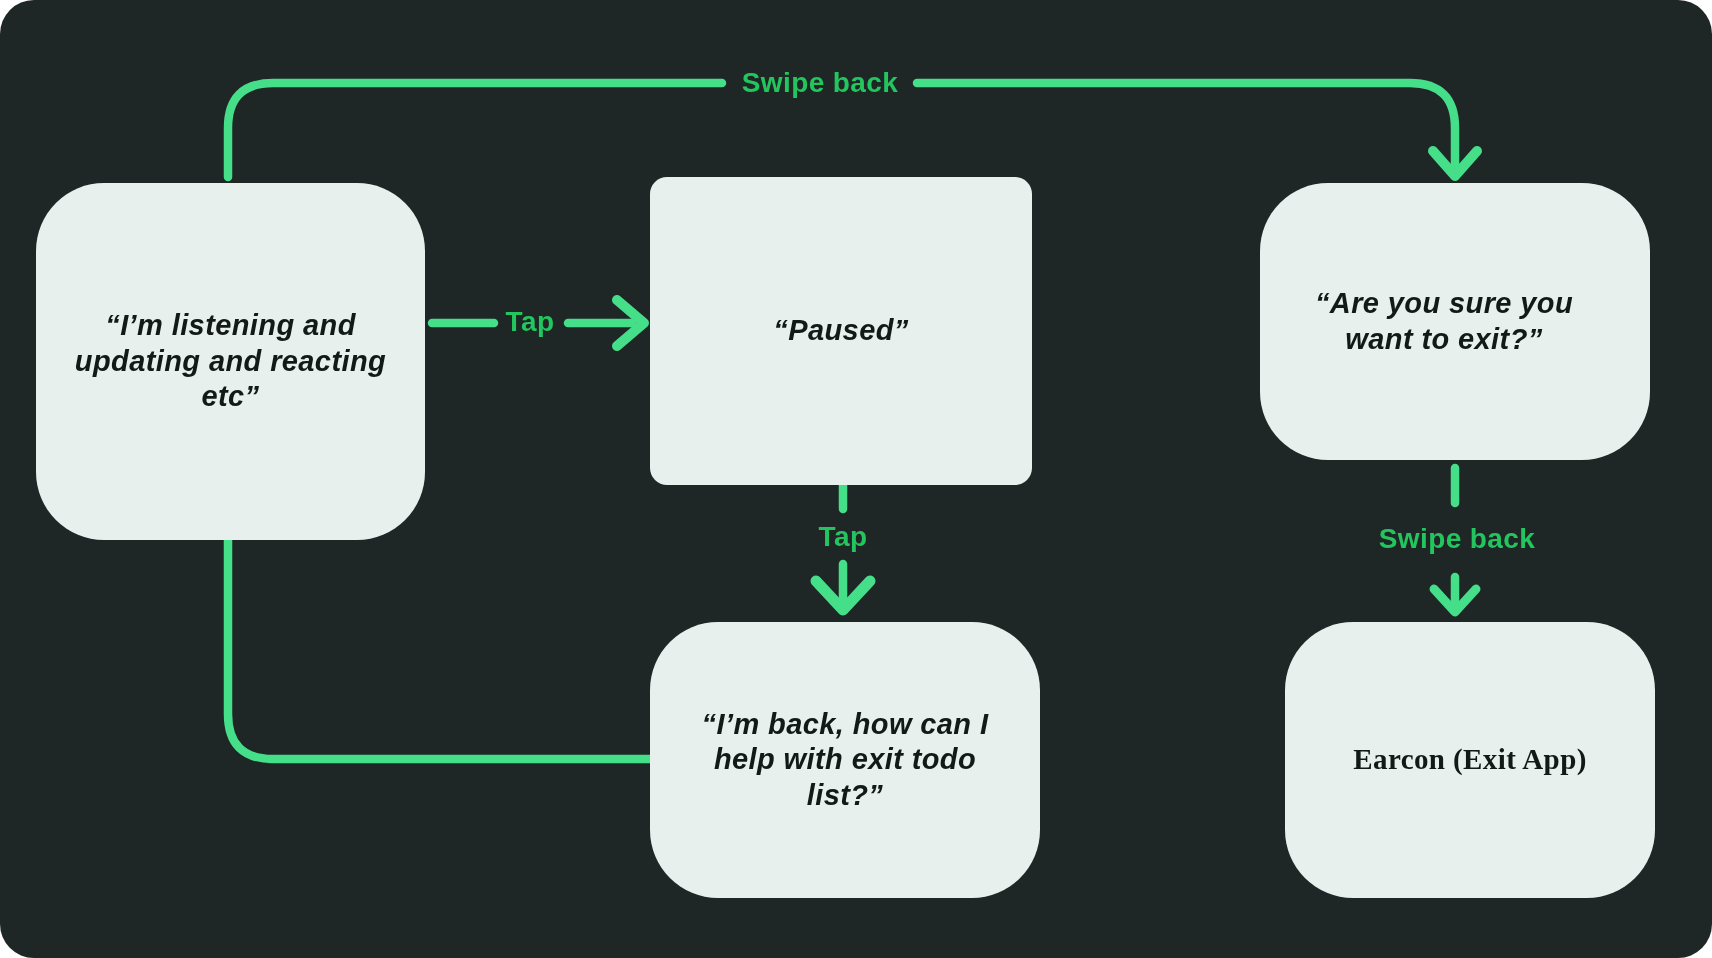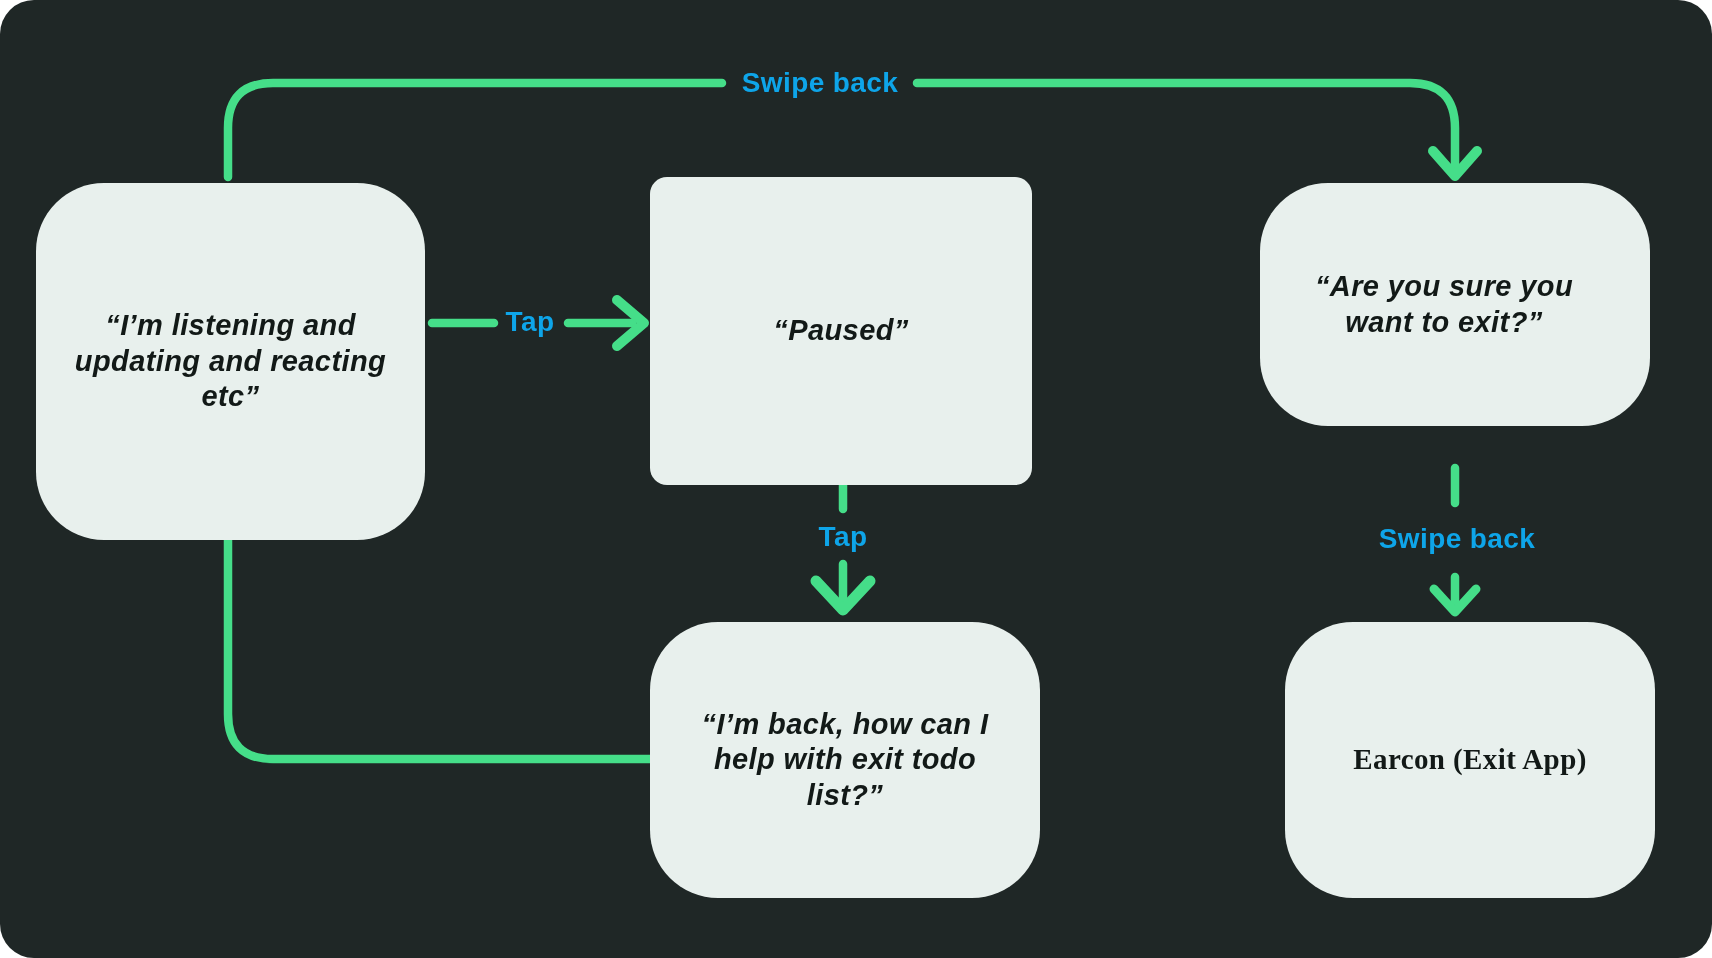--- a/index.html
+++ b/index.html
@@ -38,27 +38,27 @@
     letter-spacing: 0.4px;
     white-space: pre-line;
     padding: 10px 34px;
     box-sizing: border-box;
   }
   .node.quote {
     font-style: italic;
   }
   .node-listening  { left: 36px;   top: 183px; width: 389px; height: 357px; }
   .node-paused     { left: 650px;  top: 177px; width: 382px; height: 308px; border-radius: 17px; }
-  .node-confirm    { left: 1260px; top: 183px; width: 390px; height: 243px; padding-left: 12px; }
+  .node-confirm    { left: 1260px; top: 183px; width: 390px; height: 277px; padding-left: 12px; }
   .node-back-help  { left: 650px;  top: 622px; width: 390px; height: 276px; }
   .node-earcon     { left: 1285px; top: 622px; width: 370px; height: 276px; font-family: Liberation Serif, serif; }
   .edge-label {
     position: absolute;
     transform: translate(-50%, -50%);
-    color: #0ea5e9;
+    color: #22c55e;
     font-weight: 700;
     font-size: 28px;
     letter-spacing: 0.4px;
     white-space: nowrap;
   }
   .label-swipe-top   { left: 820px;  top: 83px;  }
   .label-tap-right   { left: 530px;  top: 322px; }
   .label-tap-down    { left: 843px;  top: 537px; }
   .label-swipe-right { left: 1457px; top: 539px; }
 </style>

